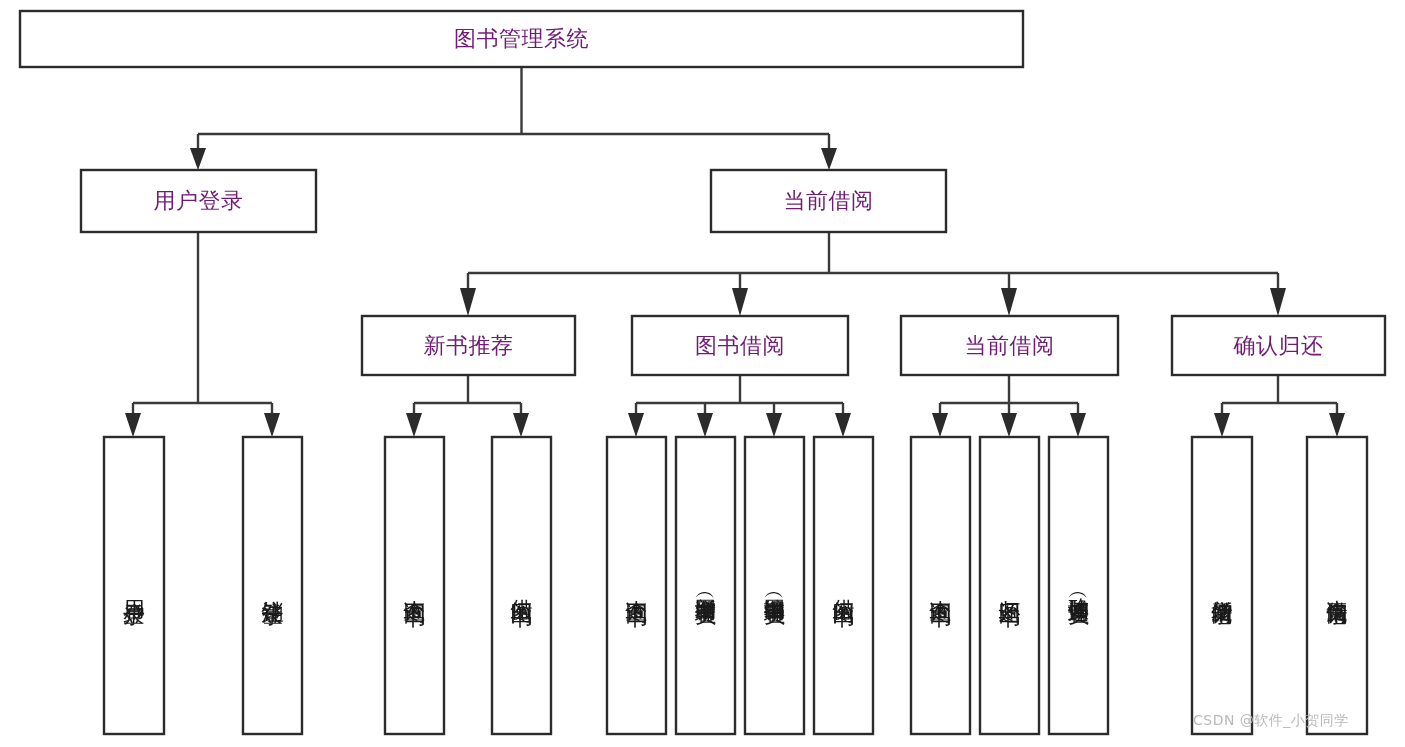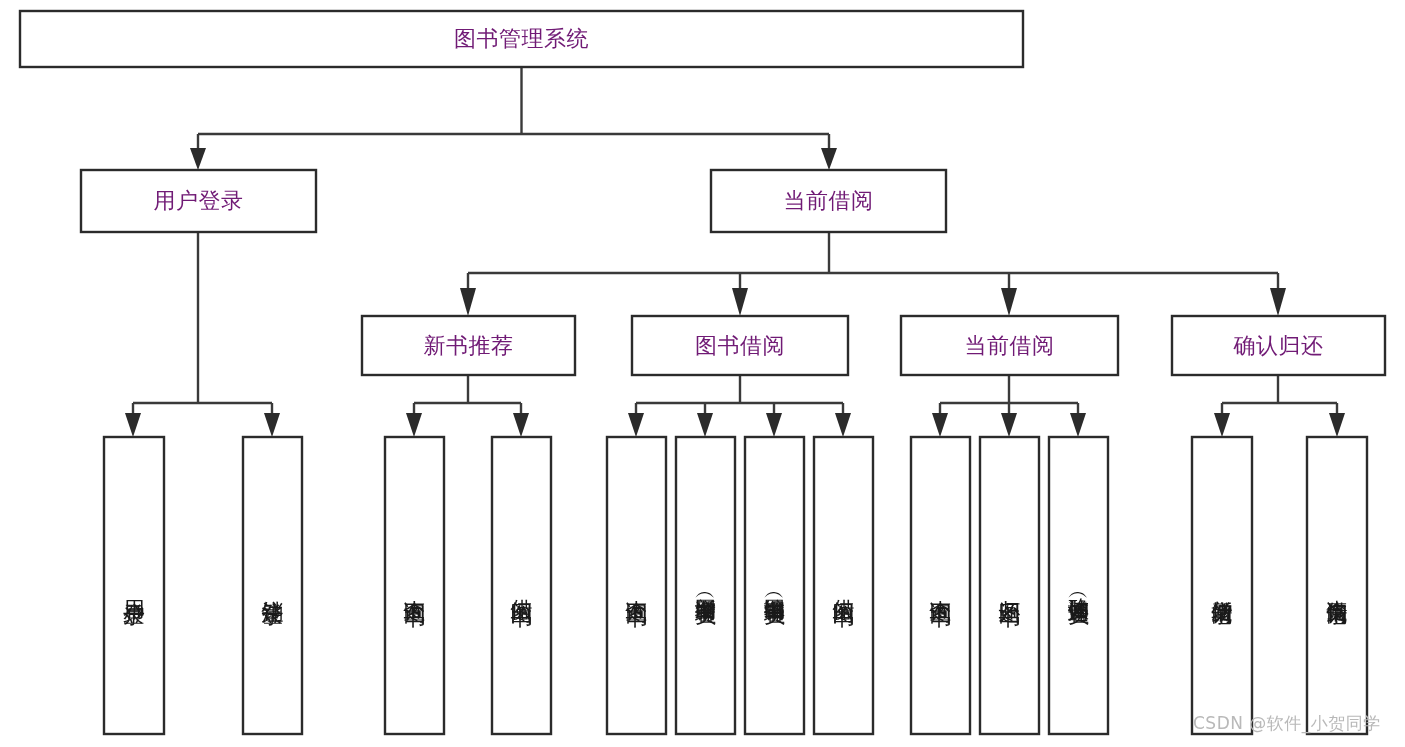--- a/index.html
+++ b/index.html
@@ -63,21 +63,21 @@
     white-space: nowrap;
     pointer-events: none;
   }
   .node-label-v.tall {
     font-size: 21px;
     letter-spacing: 1px;
   }
   .watermark {
     position: absolute;
     color: #b9b9b9;
-    font-size: 17px;
+    font-size: 14px;
     letter-spacing: 0.5px;
     white-space: nowrap;
     left: 1193px;
     top: 712px;
   }
 </style>
 </head>
 <body>
 
 <div id="diagram-root">

